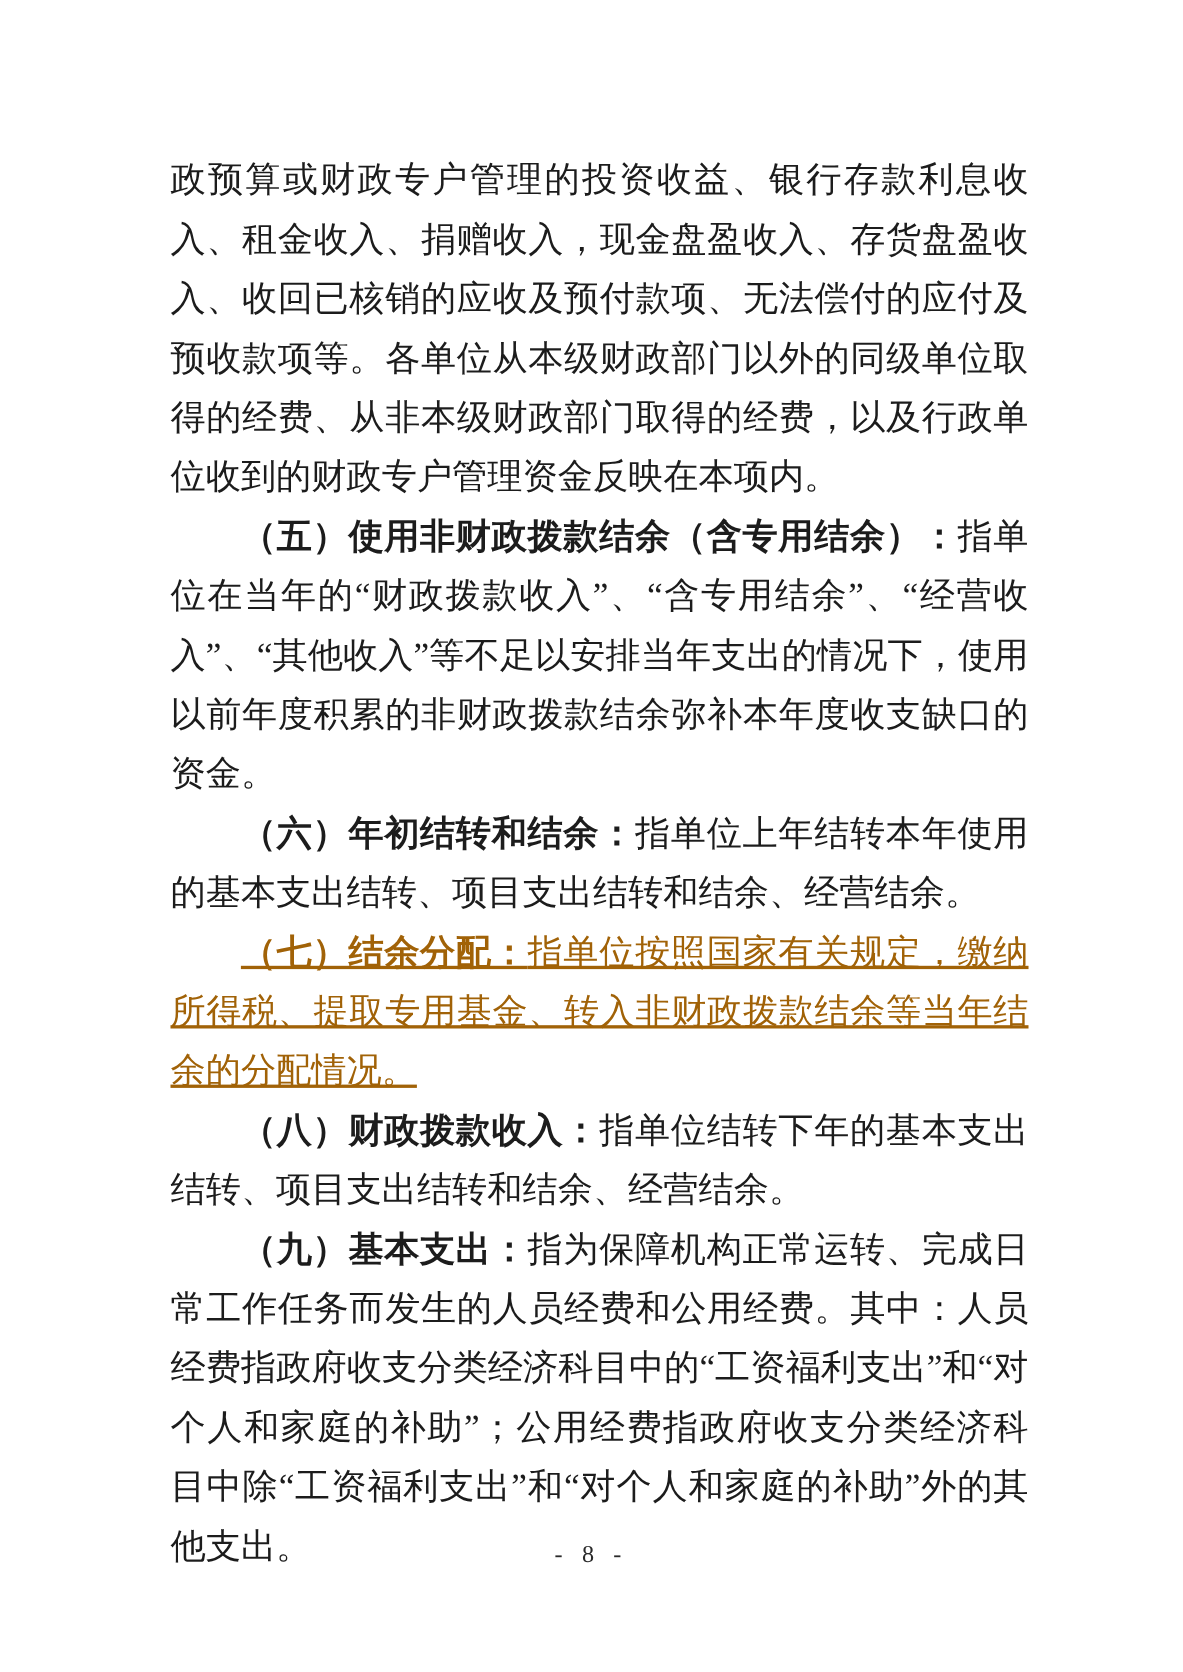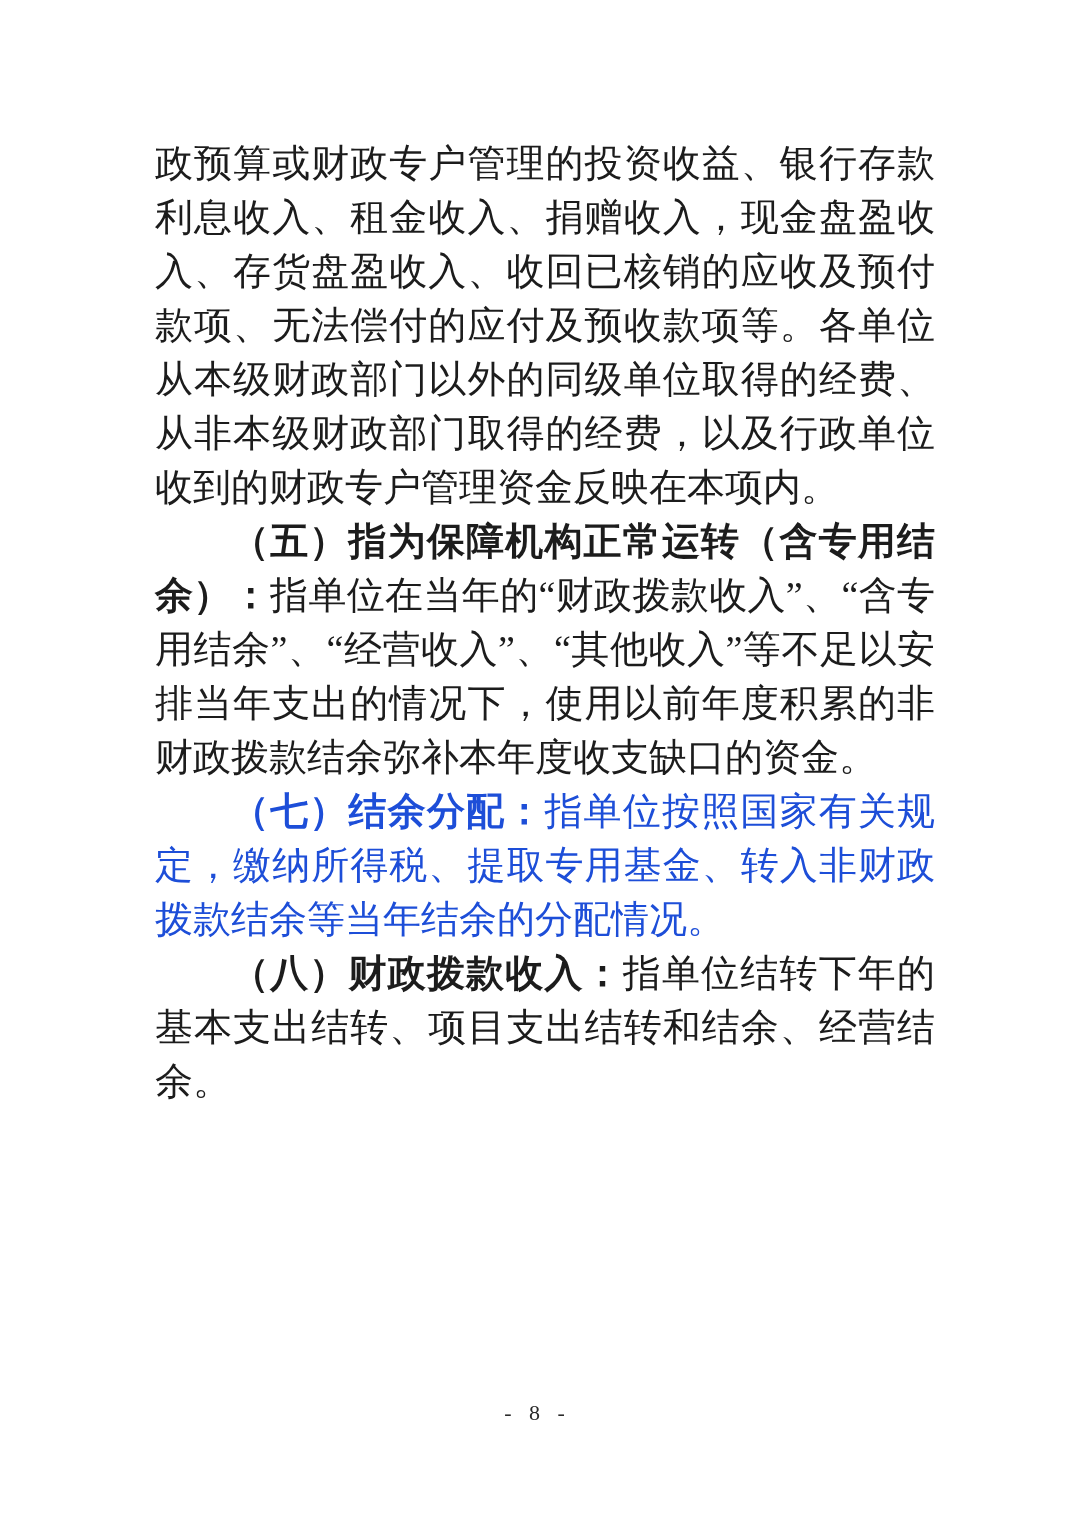--- a/index.html
+++ b/index.html
@@ -16,21 +16,21 @@
     height: 1520px;
     background: #ffffff;
   }
   .content {
     position: absolute;
     left: 155px;
     top: 136px;
     width: 780px;
   }
   .para {
-    font-size: 38px;
+    font-size: 32px;
     line-height: 54px;
     text-align: justify;
     text-justify: inter-ideograph;
     letter-spacing: 0;
     word-break: break-all;
     color: #1c1c1c;
   }
   .para.indent { text-indent: 2em; }
   .run-bold { font-weight: bold; }
   .page-footer {
@@ -45,20 +45,22 @@
     letter-spacing: 6px;
     color: #2a2a2a;
   }
 </style>
 </head>
 <body>
 
 <div class="page" style="background: rgb(255, 255, 255);">
   <main class="content">
       <p class="para" style="color: rgb(28, 28, 28);"><span class="run">政预算或财政专户管理的投资收益、银行存款利息收入、租金收入、捐赠收入，现金盘盈收入、存货盘盈收入、收回已核销的应收及预付款项、无法偿付的应付及预收款项等。各单位从本级财政部门以外的同级单位取得的经费、从非本级财政部门取得的经费，以及行政单位收到的财政专户管理资金反映在本项内。</span></p>
-      <p class="para indent" style="color: rgb(28, 28, 28);"><span class="run-bold">（五）指为保障机构正常运转（含专用结余）：</span><span class="run">指单位在当年的“财政拨款收入”、“含专用结余”、“经营收入”、“其他收入”等不足以安排当年支出的情况下，使用以前年度积累的非财政拨款结余弥补本年度收支缺口的资金。</span></p>
-      <p class="para indent" style="color: #1d4ed8;"><span class="run-bold">（七）结余分配：</span><span class="run">指单位按照国家有关规定，缴纳所得税、提取专用基金、转入非财政拨款结余等当年结余的分配情况。</span></p>
+      <p class="para indent" style="color: rgb(28, 28, 28);"><span class="run-bold">（五）使用非财政拨款结余（含专用结余）：</span><span class="run">指单位在当年的“财政拨款收入”、“含专用结余”、“经营收入”、“其他收入”等不足以安排当年支出的情况下，使用以前年度积累的非财政拨款结余弥补本年度收支缺口的资金。</span></p>
+      <p class="para indent" style="color: rgb(28, 28, 28);"><span class="run-bold">（六）年初结转和结余：</span><span class="run">指单位上年结转本年使用的基本支出结转、项目支出结转和结余、经营结余。</span></p>
+      <p class="para indent" style="color: #a16207; text-decoration: underline;"><span class="run-bold">（七）结余分配：</span><span class="run">指单位按照国家有关规定，缴纳所得税、提取专用基金、转入非财政拨款结余等当年结余的分配情况。</span></p>
       <p class="para indent" style="color: rgb(28, 28, 28);"><span class="run-bold">（八）财政拨款收入：</span><span class="run">指单位结转下年的基本支出结转、项目支出结转和结余、经营结余。</span></p>
+      <p class="para indent" style="color: rgb(28, 28, 28);"><span class="run-bold">（九）基本支出：</span><span class="run">指为保障机构正常运转、完成日常工作任务而发生的人员经费和公用经费。其中：人员经费指政府收支分类经济科目中的“工资福利支出”和“对个人和家庭的补助”；公用经费指政府收支分类经济科目中除“工资福利支出”和“对个人和家庭的补助”外的其他支出。</span></p>
     </main>
   <footer class="page-footer">
     <span class="page-number">- 8 -</span>
   </footer>
 </div>
 
 </body></html>

